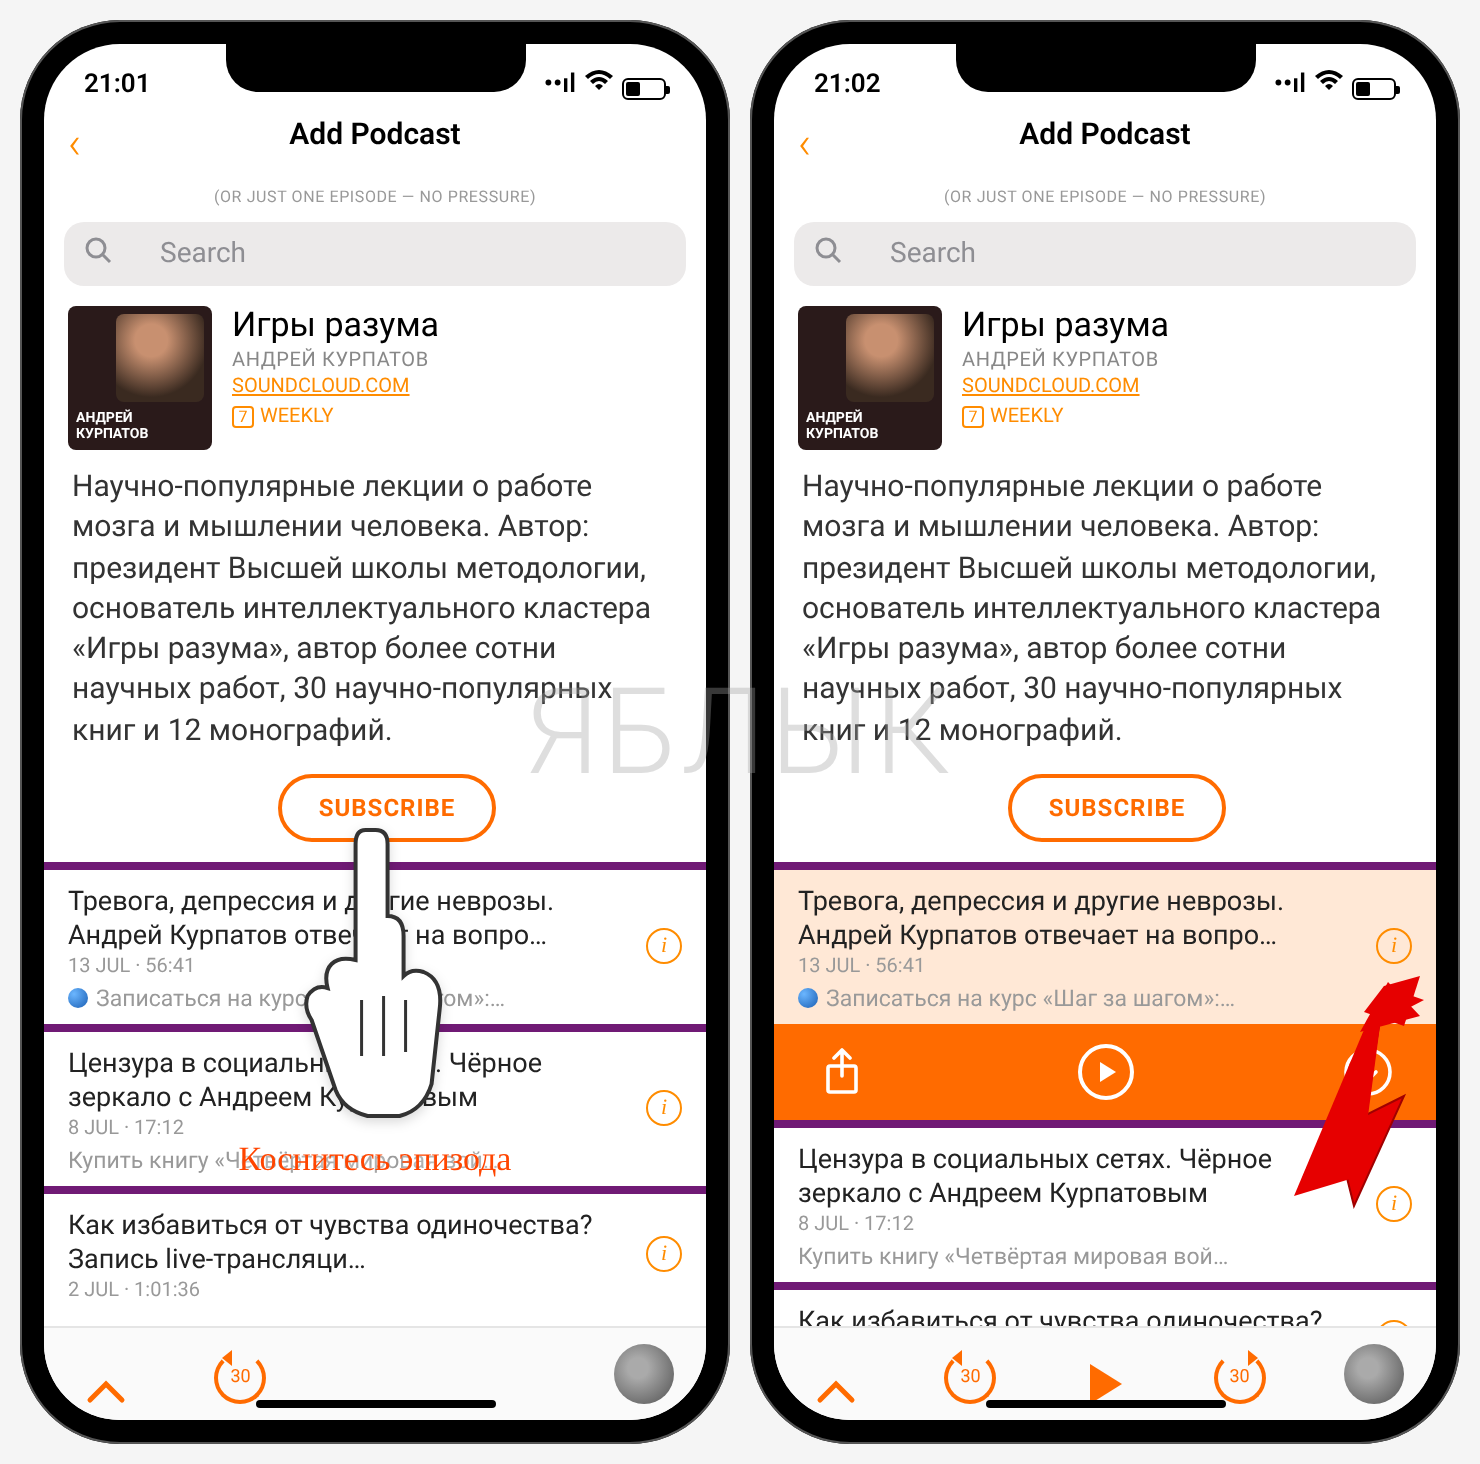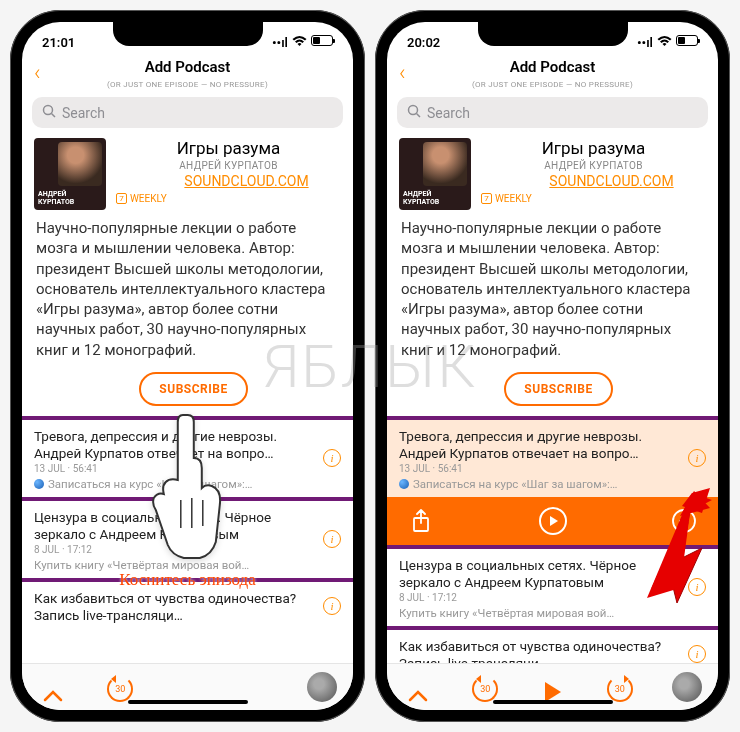--- a/index.html
+++ b/index.html
@@ -57,21 +57,21 @@
   }
   .status-bar {
     display: flex;
     justify-content: space-between;
     align-items: center;
     padding: 8px 20px 2px;
     font-size: 13px;
     font-weight: 600;
     height: 34px;
   }
-  .status-right { display: flex; align-items: flex-start; gap: 4px; }
+  .status-right { display: flex; align-items: flex-end; gap: 4px; }
   .bars, .wifi, .battery { display: inline-block; }
   .battery {
     width: 22px; height: 11px; border: 1px solid #000; border-radius: 3px;
     position: relative;
   }
   .battery::after {
     content: ''; position: absolute; right: -3px; top: 3px;
     width: 2px; height: 4px; background: #000; border-radius: 0 1px 1px 0;
   }
   .battery::before {
@@ -85,29 +85,29 @@
   }
   .back-chevron {
     position: absolute;
     left: 12px;
     top: 4px;
     color: #ff8c00;
     font-size: 22px;
     font-weight: 300;
   }
   .nav-title { font-size: 15px; font-weight: 600; }
-  .nav-sub { font-size: 8px; color: #999; letter-spacing: 0.3px; margin-top: 4px; }
+  .nav-sub { font-size: 8px; color: #999; letter-spacing: 0.3px; margin-top: 18px; }
   .search-bar {
     margin: 4px 10px 8px;
     background: #eceaea;
     border-radius: 10px;
     padding: 7px 10px;
     display: flex;
     align-items: center;
-    gap: 6px;
+    gap: 24px;
     color: #8e8e93;
     font-size: 14px;
   }
   .content { flex: 1; overflow: hidden; }
   .podcast-info {
     display: flex;
     gap: 10px;
     padding: 2px 12px 8px;
   }
   .cover {
@@ -125,24 +125,24 @@
     padding: 4px;
     text-align: left;
   }
   .cover-face {
     position: absolute;
     top: 4px; right: 4px;
     width: 44px; height: 44px;
     background: radial-gradient(circle at 40% 30%, #c89070 20%, #3a2a20 70%);
     border-radius: 4px;
   }
-  .pod-meta { flex: 1; display: flex; flex-direction: column; gap: 2px; text-align: center; }
+  .pod-meta { flex: 1; display: flex; flex-direction: column; gap: 2px; }
   .pod-title { font-size: 17px; font-weight: 400; }
   .pod-author { font-size: 10px; color: #888; letter-spacing: 0.3px; }
-  .pod-source { font-size: 14px; color: #ff8c00; text-decoration: underline; margin-left: 36px; }
+  .pod-source { font-size: 10px; color: #ff8c00; text-decoration: underline; }
   .pod-freq { font-size: 10px; color: #ff8c00; margin-top: 2px; display: flex; align-items: center; gap: 3px; }
   .freq-box { border: 1px solid #ff8c00; border-radius: 2px; font-size: 8px; width: 11px; height: 11px; display: inline-flex; align-items: center; justify-content: center; }
   .pod-desc {
     padding: 0 14px;
     font-size: 15px;
     line-height: 1.35;
     color: #333;
   }
   .subscribe-row { text-align: center; padding: 12px 0 10px; margin-left: 12px; }
   .subscribe-btn {
@@ -384,20 +384,21 @@
         <div class="ep-info-icon">i</div>
       </div>
       <div class="episode">
         <div class="ep-title">Цензура в социальных сетях. Чёрное зеркало с Андреем Курпатовым</div>
         <div class="ep-meta">8 JUL · 17:12</div>
         <div class="ep-sub">Купить книгу «Четвёртая мировая вой…</div>
         <div class="ep-info-icon">i</div>
       </div>
       <div class="episode">
         <div class="ep-title">Как избавиться от чувства одиночества? Запись live-трансляци…</div>
+        <div class="ep-meta">2 JUL · 1:01:36</div>
         <div class="ep-info-icon">i</div>
       </div>
     </div>
     <div class="bottom-bar">
       <span class="bb-icon">
         <svg width="20" height="12" viewBox="0 0 20 12">
             <path d="M2 10 L10 2 L18 10" stroke="#ff6b00" stroke-width="2.5" fill="none" stroke-linecap="round"></path>
           </svg>
       </span>
       <span class="bb-icon">
@@ -418,21 +419,21 @@
       <line x1="55" y1="90" x2="55" y2="116" stroke="#333" stroke-width="1.5"></line>
     </svg>
     <div class="instruction">Коснитесь эпизода</div>
   </div>
 </div>
 
 <div class="phone">
   <div class="screen">
     <div class="notch"></div>
     <div class="status-bar">
-      <span>20:02</span>
+      <span>21:02</span>
       <span class="status-right">
         <span>••ıl</span>
         <span>
           <svg width="15" height="11" viewBox="0 0 15 11">
               <path d="M7.5 10 L5.5 8 Q7.5 6 9.5 8 Z M3 5.5 Q7.5 1.5 12 5.5 L10.5 7 Q7.5 4 4.5 7 Z M0.5 3 Q7.5 -3 14.5 3 L13 4.5 Q7.5 -0.5 2 4.5 Z" fill="#000"></path>
             </svg>
         </span>
         <span class="battery"></span>
       </span>
     </div>

